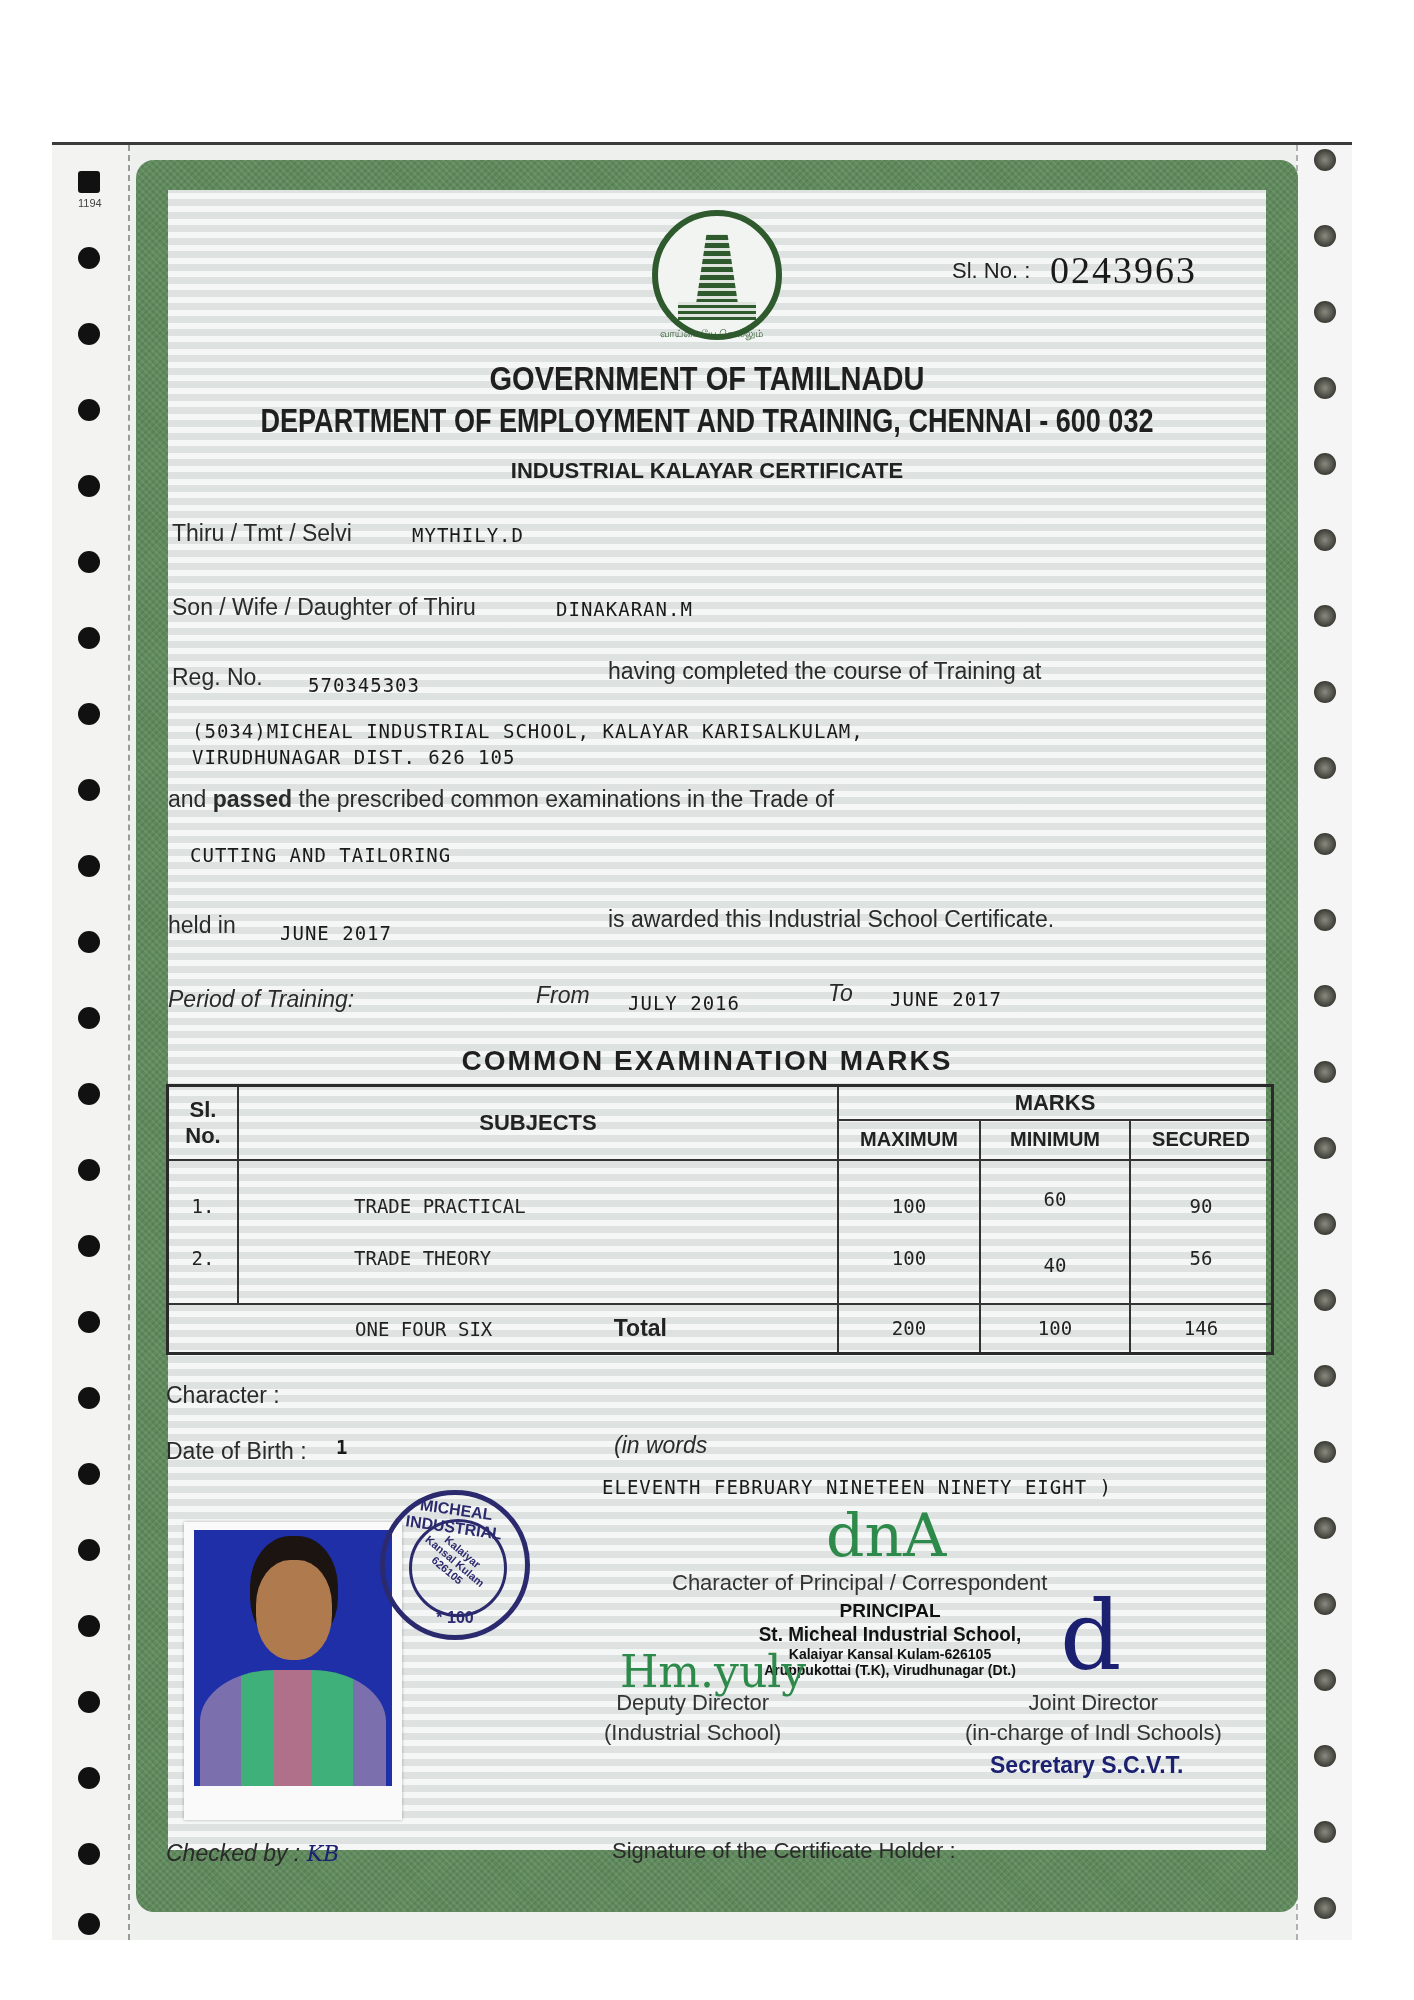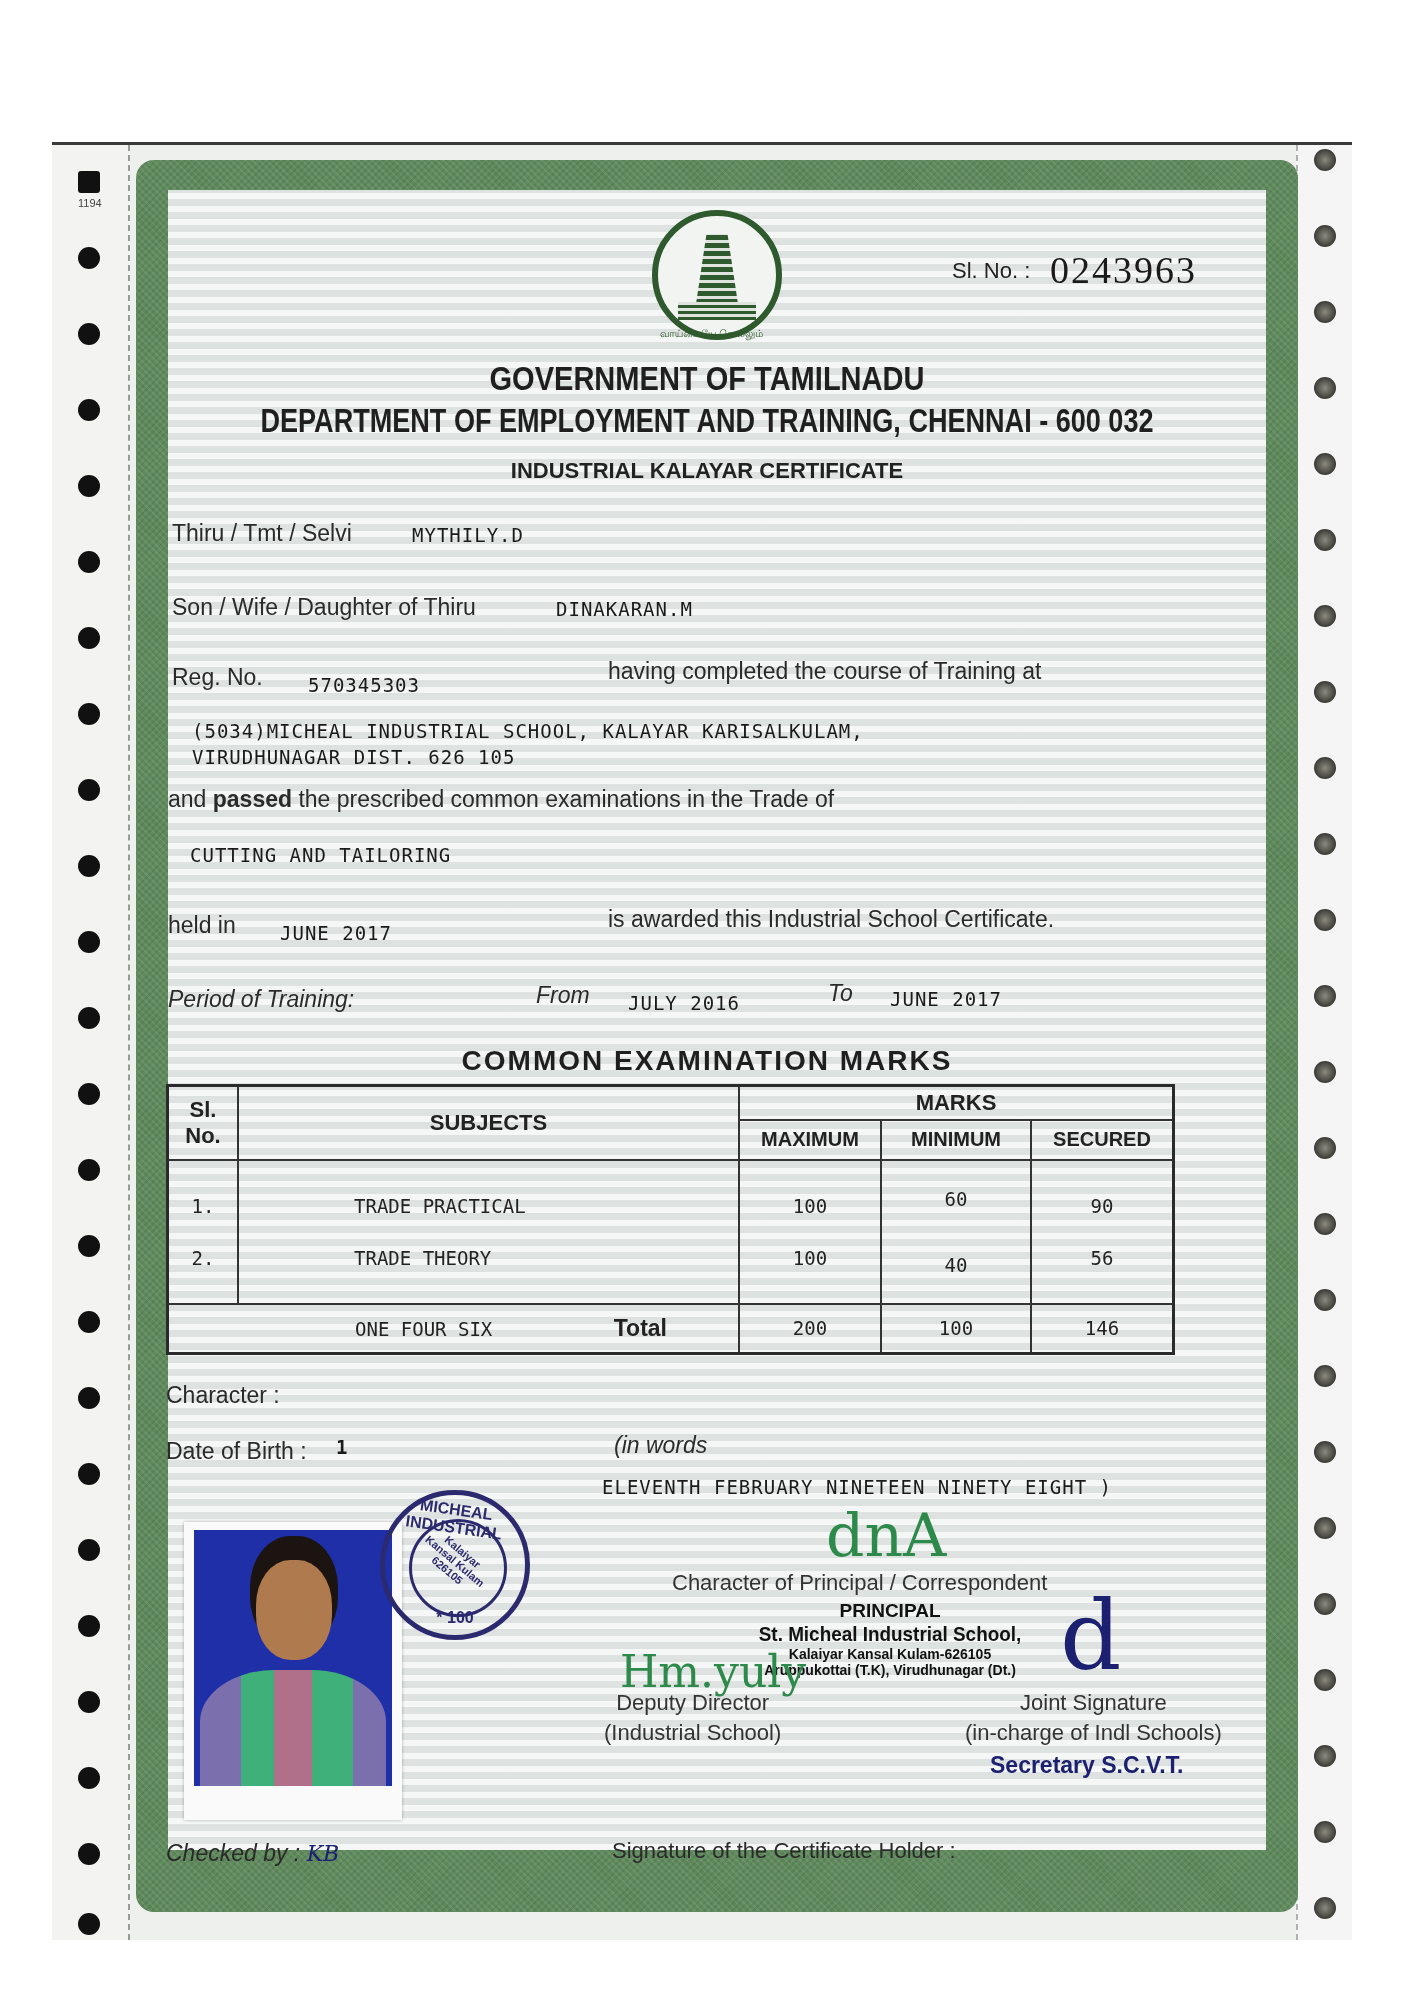--- a/index.html
+++ b/index.html
@@ -29,21 +29,21 @@
   .h1 { position:absolute; left:0; width:100%; top:360px; text-align:center; font-size:33px; font-weight:bold; color:#1f1f1f; transform:scaleX(0.88); }
   .h2 { position:absolute; left:0; width:100%; top:402px; text-align:center; font-size:33px; font-weight:bold; color:#1f1f1f; transform:scaleX(0.82); }
   .h3 { position:absolute; left:0; width:100%; top:458px; text-align:center; font-size:22px; font-weight:bold; color:#222; }
 
   .lbl { position:absolute; font-size:23px; color:#2a2a2a; }
   .val { position:absolute; font-family:"DejaVu Sans Mono", monospace; font-size:19px; color:#1a1a1a; letter-spacing:1px; }
   .italic { font-style:italic; }
 
   .marks-title { position:absolute; left:0; width:100%; top:1045px; text-align:center; font-size:28px; font-weight:bold; letter-spacing:2px; color:#1f1f1f; }
 
-  table.marks { position:absolute; left:166px; top:1084px; width:1009px; border-collapse:collapse; border:3px solid #2a2a2a; }
+  table.marks { position:absolute; left:166px; top:1084px; width:1108px; border-collapse:collapse; border:3px solid #2a2a2a; }
   table.marks th, table.marks td { border:2px solid #333; text-align:center; }
   table.marks th { font-family:"Liberation Sans", sans-serif; font-weight:bold; font-size:22px; color:#222; }
   table.marks td { font-family:"DejaVu Sans Mono", monospace; font-size:19px; color:#222; vertical-align:middle; }
   table.marks .subj { text-align:left; padding-left:115px; }
   table.marks .subj-cell { height:140px; }
   table.marks .total-lbl { font-family:"Liberation Sans", sans-serif; font-weight:bold; font-size:23px; }
 
   .photo { position:absolute; left:184px; top:1522px; width:218px; height:298px; background:#fafafa; box-shadow:0 0 3px rgba(0,0,0,0.3); }
   .photo .pic { position:absolute; left:10px; top:8px; width:198px; height:256px; background:#1f2fa8; overflow:hidden; }
   .photo .head { position:absolute; left:62px; top:30px; width:76px; height:100px; border-radius:45%; background:#b07a4f; box-shadow:0 -18px 0 6px #1b1410; }
@@ -253,21 +253,21 @@
 </div>
 
 <div class="scribble" style="left:620px;top:1646px;font-size:44px;color:#2e8a4a">Hm.yuly</div>
 <div class="deputy">
   <div>Deputy Director</div>
   <div>(Industrial School)</div>
 </div>
 
 <div class="scribble" style="left:1060px;top:1580px;font-size:96px;color:#1c2070">d</div>
 <div class="joint">
-  <div>Joint Signature</div>
+  <div>Joint Director</div>
   <div>(in-charge of Indl Schools)</div>
 </div>
 <div class="secretary">Secretary S.C.V.T.</div>
 
 <div class="checked">
   <span>Checked by :</span>
   <span class="scribble" style="position:relative;color:#1c2070;font-size:22px">KB</span>
 </div>
 <div class="holder">Signature of the Certificate Holder :</div>
 

